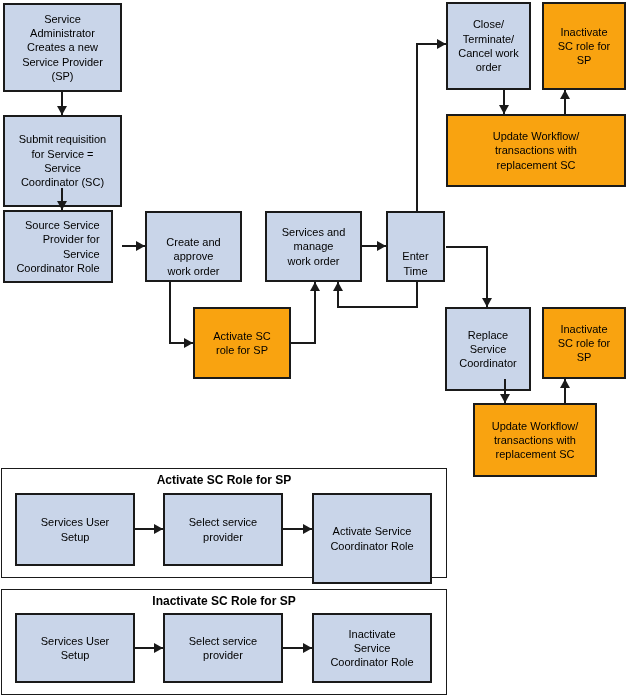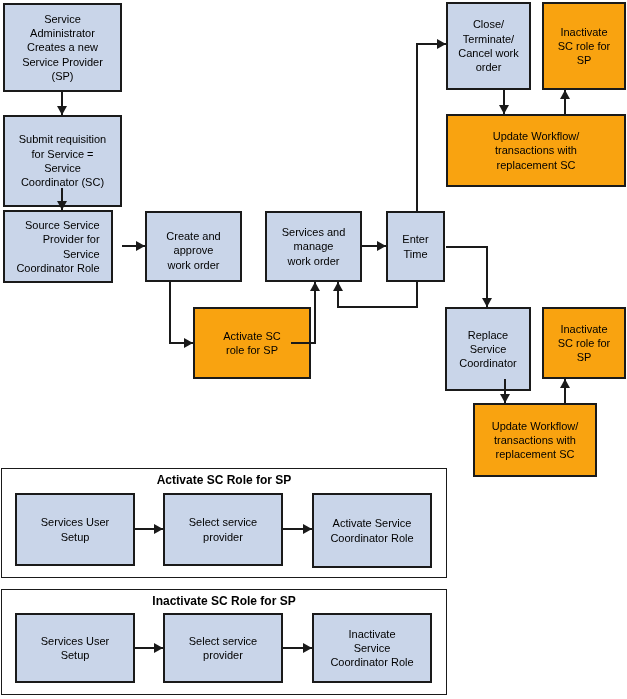--- a/index.html
+++ b/index.html
@@ -15,37 +15,37 @@
     overflow: hidden;
   }
   .box {
     position: absolute;
     box-sizing: border-box;
     border: 2px solid var(--border, #1a1a1a);
     display: flex;
     align-items: center;
     justify-content: center;
     text-align: center;
-    padding: 8px;
+    padding: 2px;
     color: #000;
     font-size: 11px;
     line-height: 1.3;
   }
   .box span { white-space: pre-line; }
   .blue   { background: var(--box_blue, #c9d5e9); }
   .orange { background: var(--box_orange, #f9a310); }
 
   
   #b-svc-admin   { left: 3px;   top: 3px;   width: 119px; height: 89px; }
   #b-submit      { left: 3px;   top: 115px; width: 119px; height: 92px; }
   #b-source      { left: 3px;   top: 210px; width: 110px; height: 73px; text-align: right; }
   #b-create      { left: 145px; top: 211px; width: 97px;  height: 71px; align-items: flex-end; }
   #b-release     { left: 265px; top: 211px; width: 97px;  height: 71px; }
-  #b-enter       { left: 386px; top: 211px; width: 59px;  height: 71px; }
-  #b-activate    { left: 193px; top: 307px; width: 118px;  height: 72px; }
+  #b-enter       { left: 386px; top: 211px; width: 59px;  height: 71px; align-items: flex-end; }
+  #b-activate    { left: 193px; top: 307px; width: 98px;  height: 72px; }
   #b-close       { left: 446px; top: 2px;   width: 85px;  height: 88px; }
   #b-inact-top   { left: 542px; top: 2px;   width: 84px;  height: 88px; }
   #b-update-top  { left: 446px; top: 114px; width: 180px; height: 73px; }
   #b-replace     { left: 445px; top: 307px; width: 86px;  height: 84px; }
   #b-inact-mid   { left: 542px; top: 307px; width: 84px;  height: 72px; }
   #b-update-mid  { left: 473px; top: 403px; width: 124px; height: 74px; }
 
   
   .section {
     position: absolute;
@@ -59,21 +59,21 @@
     position: absolute;
     left: 0; top: 4px; width: 100%;
     text-align: center;
     font-weight: bold;
     font-size: 12px;
     color: #000;
   }
   
   #s1a { left: 15px;  top: 493px; width: 120px; height: 73px; }
   #s2a { left: 163px; top: 493px; width: 120px; height: 73px; }
-  #s3a { left: 312px; top: 493px; width: 120px; height: 75px; }
+  #s3a { left: 312px; top: 493px; width: 120px; height: 91px; }
   #s1b { left: 15px;  top: 613px; width: 120px; height: 70px; }
   #s2b { left: 163px; top: 613px; width: 120px; height: 70px; }
   #s3b { left: 312px; top: 613px; width: 120px; height: 70px; }
 
   
   svg.arrows {
     position: absolute;
     left: 0; top: 0;
     width: 627px; height: 699px;
     pointer-events: none;

